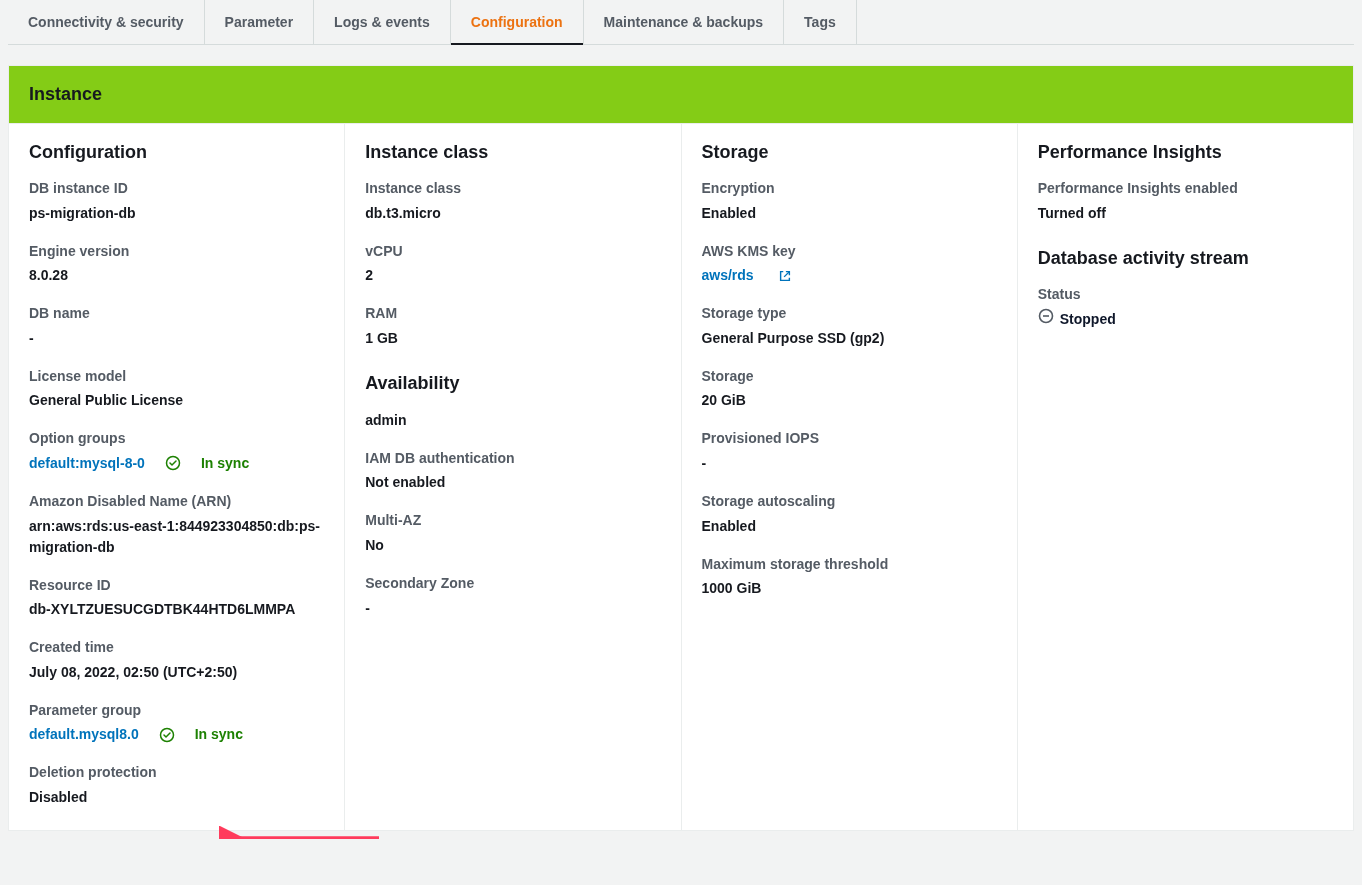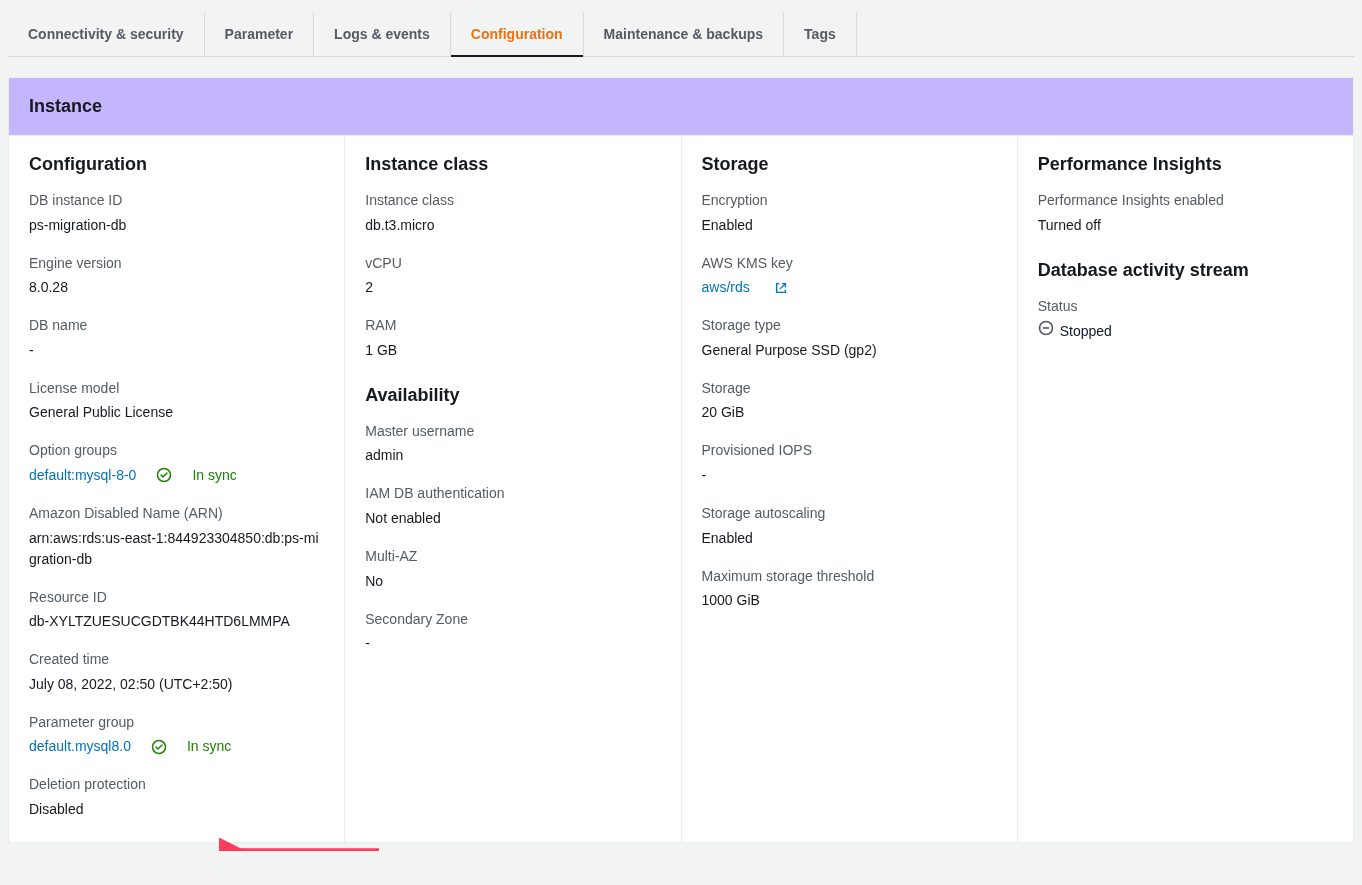--- a/index.html
+++ b/index.html
@@ -25,21 +25,20 @@
       margin-bottom: 20px;
     }
     .tab {
       padding: 14px 20px;
       color: #545b64;
       font-weight: 700;
       font-size: 14px;
       cursor: pointer;
       border-right: 1px solid #d5dbdb;
       position: relative;
-      margin-top: 12px;
     }
     .tab:first-child {
       padding-left: 10px;
     }
     .tab.active {
       color: #ec7211;
     }
     .tab.active::after {
       content: '';
       position: absolute;
@@ -50,21 +49,21 @@
       background: #16191f;
     }
     .card {
       background: #ffffff;
       border: 1px solid #eaeded;
       margin: 0 0 0 0;
     }
     .card-header {
       padding: 18px 20px;
       border-bottom: 1px solid #eaeded;
-      background: #c4b5fd;
+      background: #84cc16;
     }
     .card-header h2 {
       font-size: 18px;
       font-weight: 700;
       color: #16191f;
     }
     .card-body {
       display: flex;
       padding: 0;
     }
@@ -80,20 +79,21 @@
       font-size: 18px;
       font-weight: 700;
       color: #16191f;
       margin-bottom: 16px;
     }
     .section-title.sub {
       margin-top: 24px;
     }
     .field {
       margin-bottom: 18px;
+      font-weight: bold;
     }
     .field-label {
       color: #545b64;
       font-size: 14px;
       margin-bottom: 4px;
       line-height: 1.4;
     }
     .field-value {
       color: #16191f;
       font-size: 14px;
@@ -247,21 +247,20 @@
         </div>
 
         <div class="field">
           <div class="field-label">RAM</div>
           <div class="field-value">1 GB</div>
         </div>
 
         <div class="section-title sub">Availability</div>
 
         <div class="field">
-          <div class="field-label">Master username</div>
           <div class="field-value">admin</div>
         </div>
 
         <div class="field">
           <div class="field-label">IAM DB authentication</div>
           <div class="field-value">Not enabled</div>
         </div>
 
         <div class="field">
           <div class="field-label">Multi-AZ</div>

